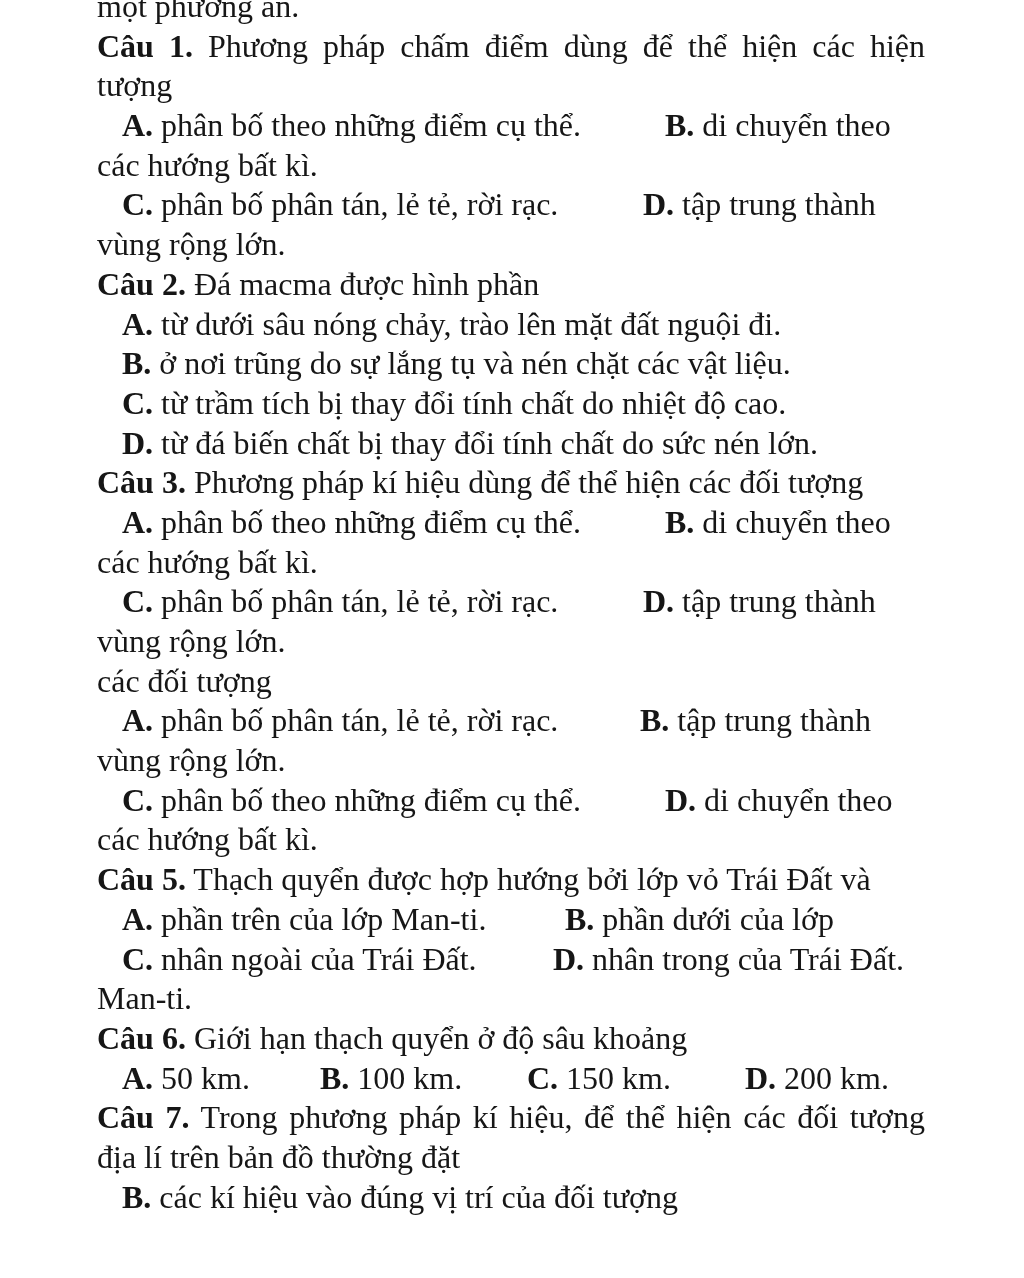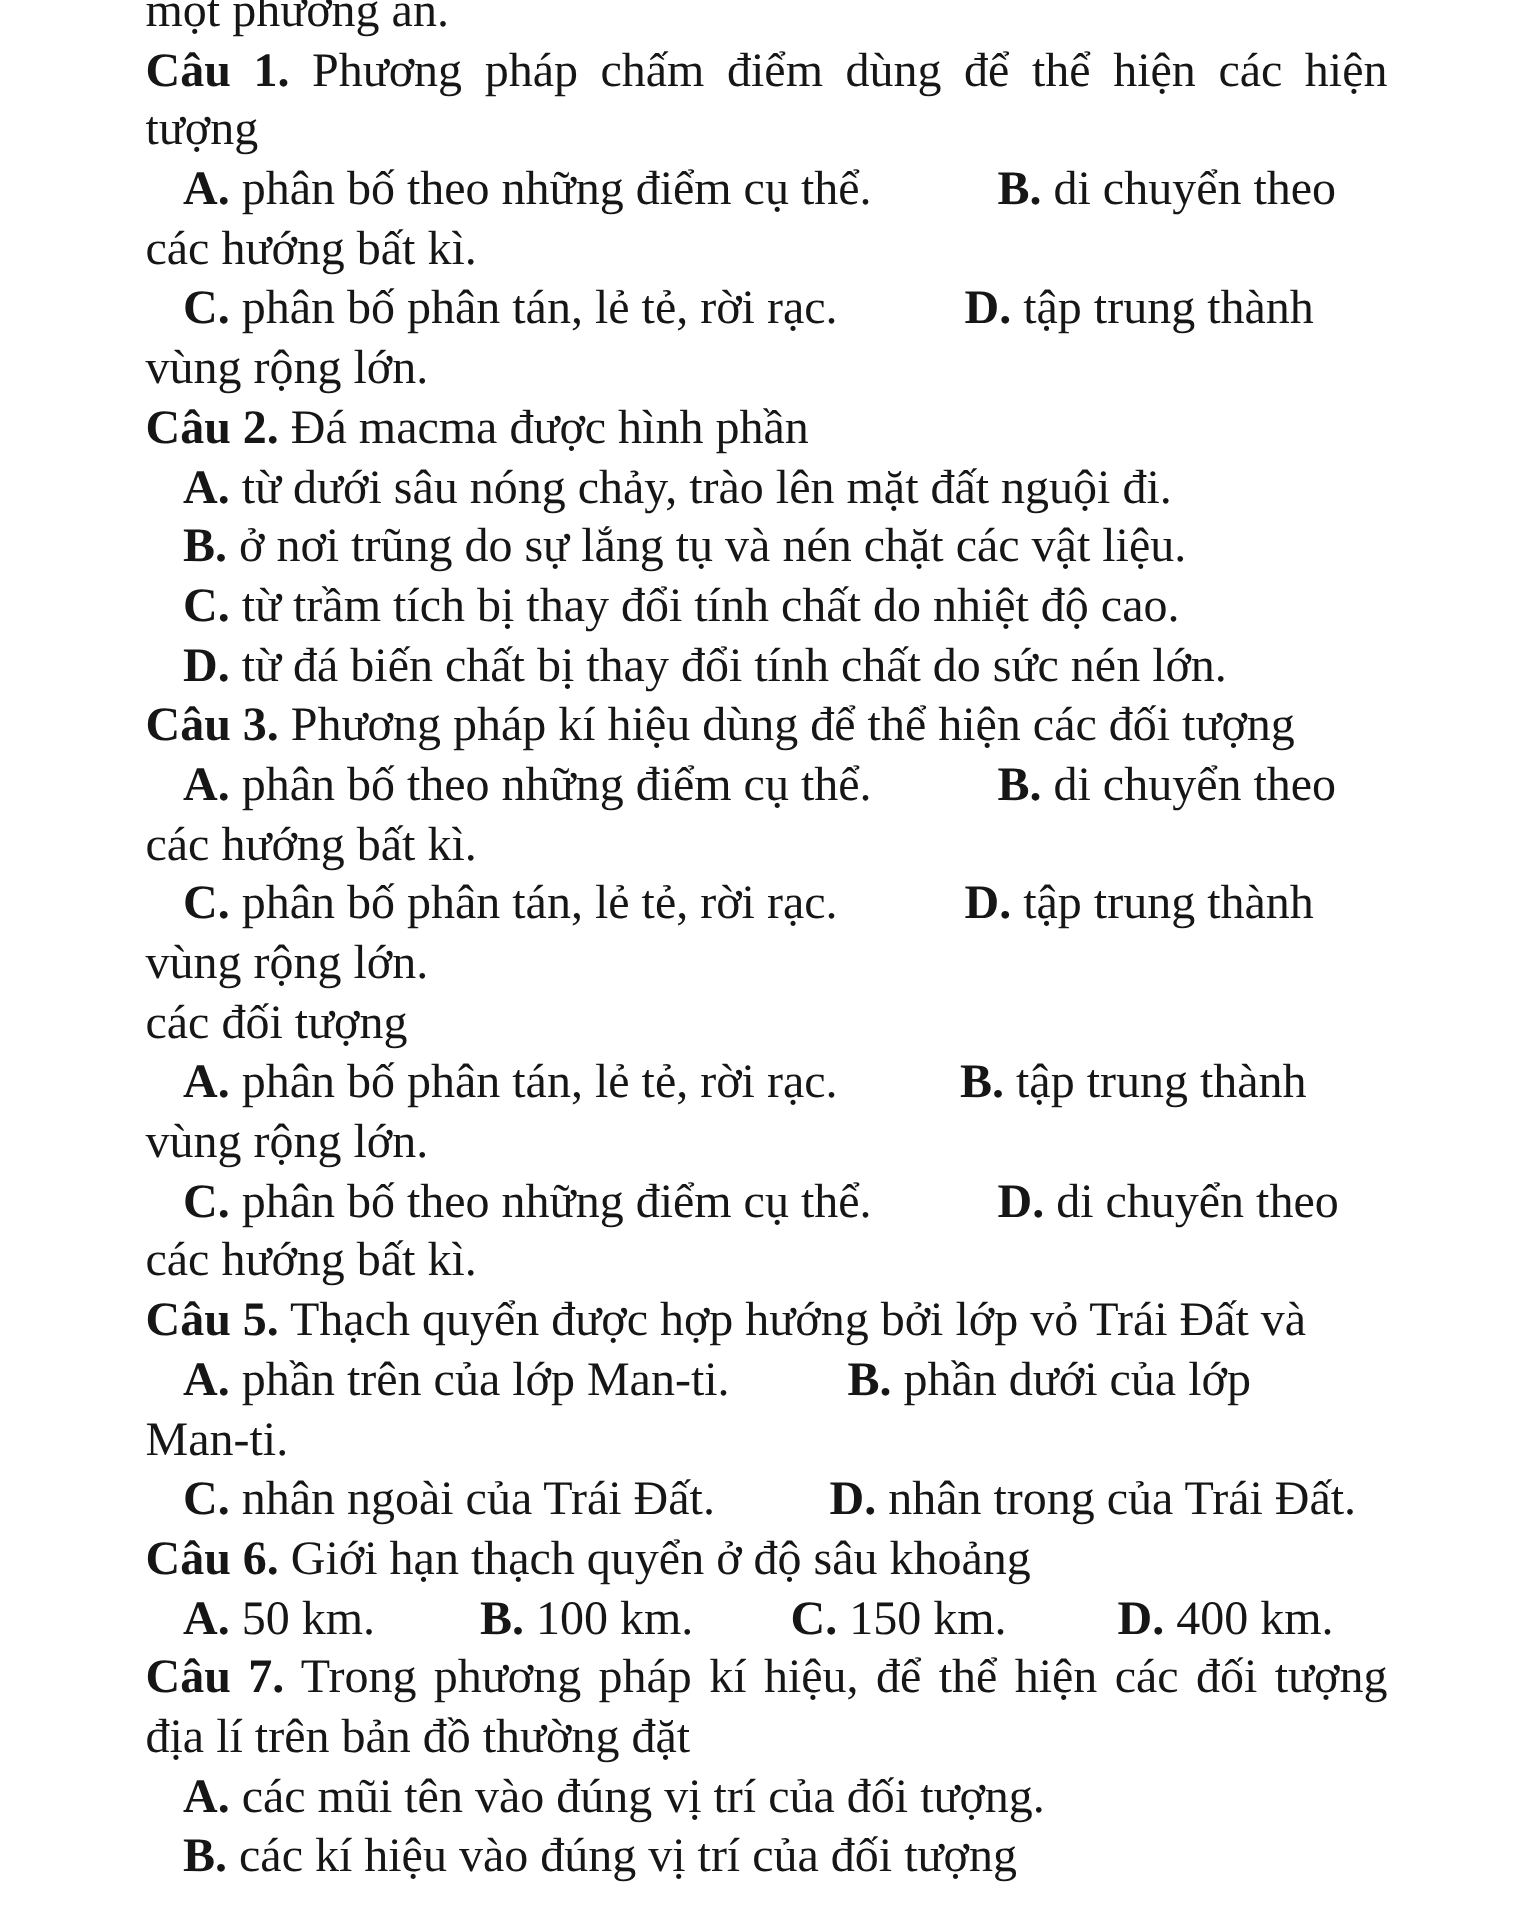--- a/index.html
+++ b/index.html
@@ -92,33 +92,30 @@
     <div class="line">
       <span class="col" style="left: 25px;"><span class="bold">C.</span><span class="reg"> phân bố theo những điểm cụ thể.</span></span>
       <span class="col" style="left: 568px;"><span class="bold">D.</span><span class="reg"> di chuyển theo</span></span>
     </div>
     <div class="line"><span class="reg">các hướng bất kì.</span></div>
     <div class="line"><span class="bold">Câu 5.</span><span class="reg"> Thạch quyển được hợp hướng bởi lớp vỏ Trái Đất và</span></div>
     <div class="line">
       <span class="col" style="left: 25px;"><span class="bold">A.</span><span class="reg"> phần trên của lớp Man-ti.</span></span>
       <span class="col" style="left: 468px;"><span class="bold">B.</span><span class="reg"> phần dưới của lớp</span></span>
     </div>
-    <div class="line"><span class="reg">Man-ti.</span></div>
     <div class="line">
       <span class="col" style="left: 25px;"><span class="bold">C.</span><span class="reg"> nhân ngoài của Trái Đất.</span></span>
       <span class="col" style="left: 456px;"><span class="bold">D.</span><span class="reg"> nhân trong của Trái Đất.</span></span>
     </div>
+    <div class="line"><span class="reg">Man-ti.</span></div>
     <div class="line"><span class="bold">Câu 6.</span><span class="reg"> Giới hạn thạch quyển ở độ sâu khoảng</span></div>
     <div class="line">
       <span class="col" style="left: 25px; text-align: right;"><span class="bold">A.</span><span class="reg"> 50 km.</span></span>
       <span class="col" style="left: 223px; text-align: right;"><span class="bold">B.</span><span class="reg"> 100 km.</span></span>
       <span class="col" style="left: 430px;"><span class="bold">C.</span><span class="reg"> 150 km.</span></span>
-      <span class="col" style="left: 648px;"><span class="bold">D.</span><span class="reg"> 400 km.</span></span>
+      <span class="col" style="left: 648px;"><span class="bold">D.</span><span class="reg"> 200 km.</span></span>
     </div>
     <div class="line justify"><span class="bold">Câu 7.</span><span class="reg"> Trong phương pháp kí hiệu, để thể hiện các đối tượng</span></div>
     <div class="line"><span class="reg">địa lí trên bản đồ thường đặt</span></div>
-    <div class="line">
-      <span class="col" style="left: 25px;"><span class="bold">A.</span><span class="reg"> các mũi tên vào đúng vị trí của đối tượng.</span></span>
-    </div>
     <div class="line">
       <span class="col" style="left: 25px;"><span class="bold">B.</span><span class="reg"> các kí hiệu vào đúng vị trí của đối tượng</span></span>
     </div>
   </div>
 
 </body></html>

